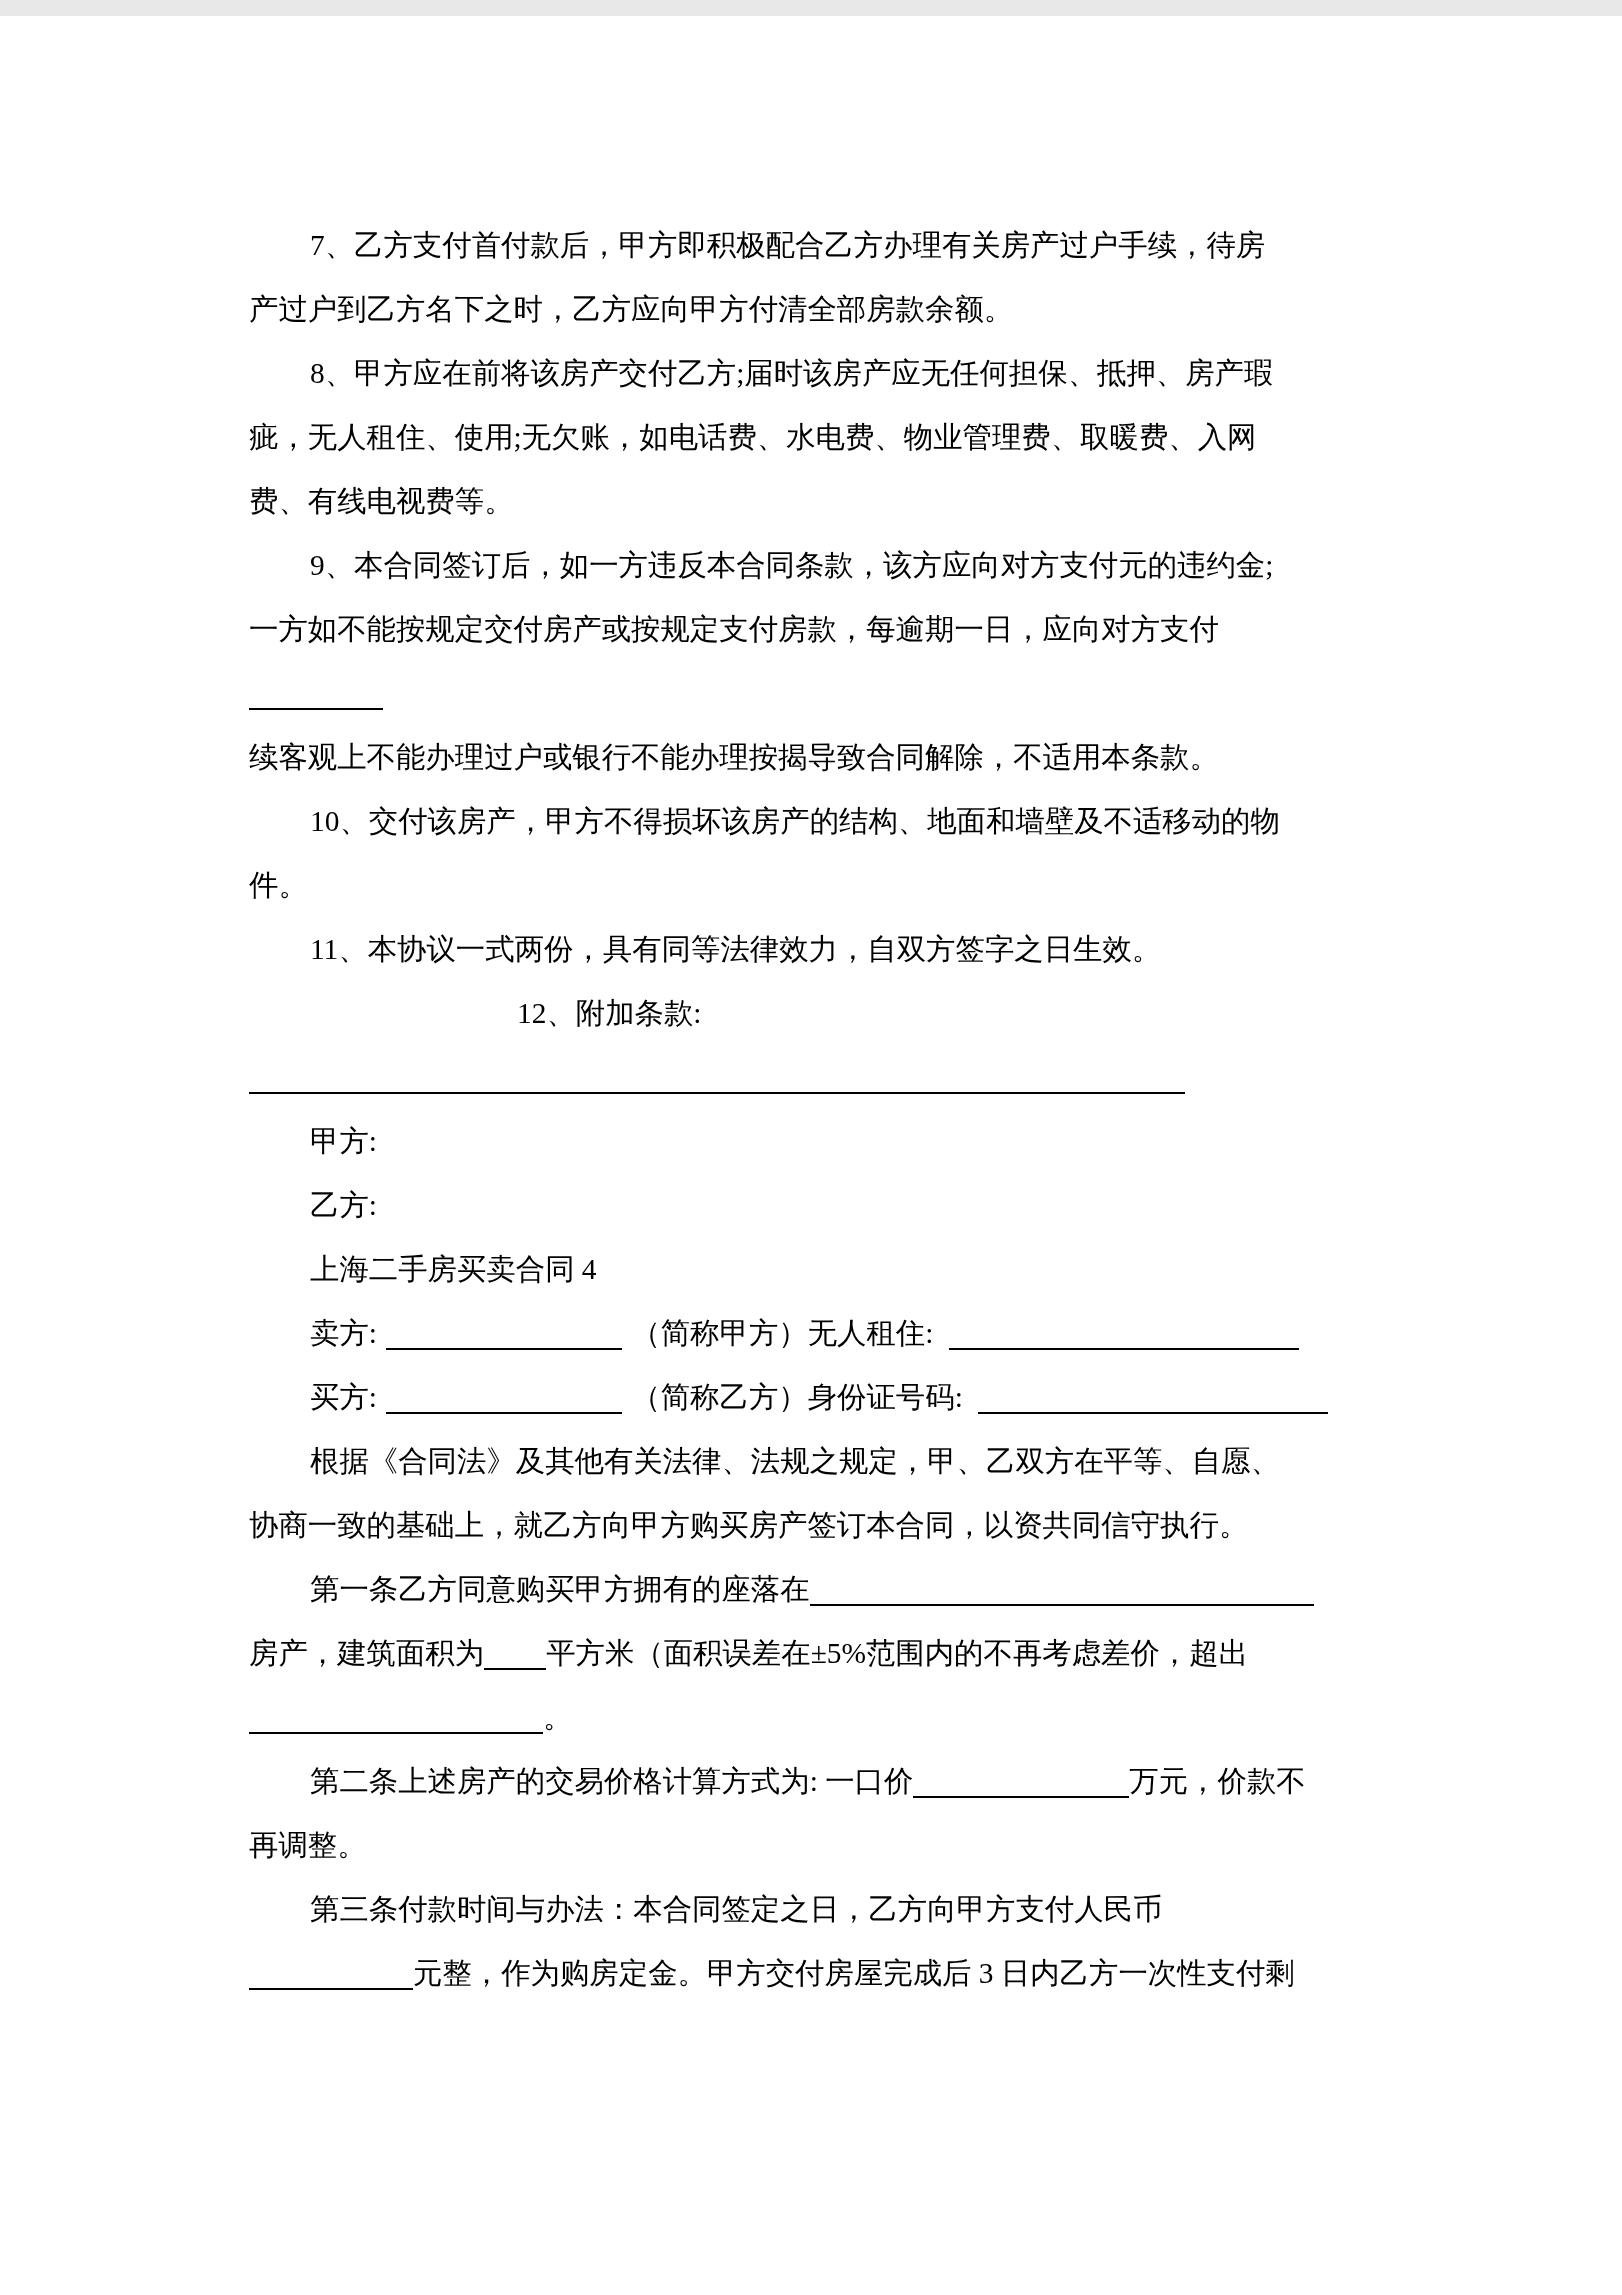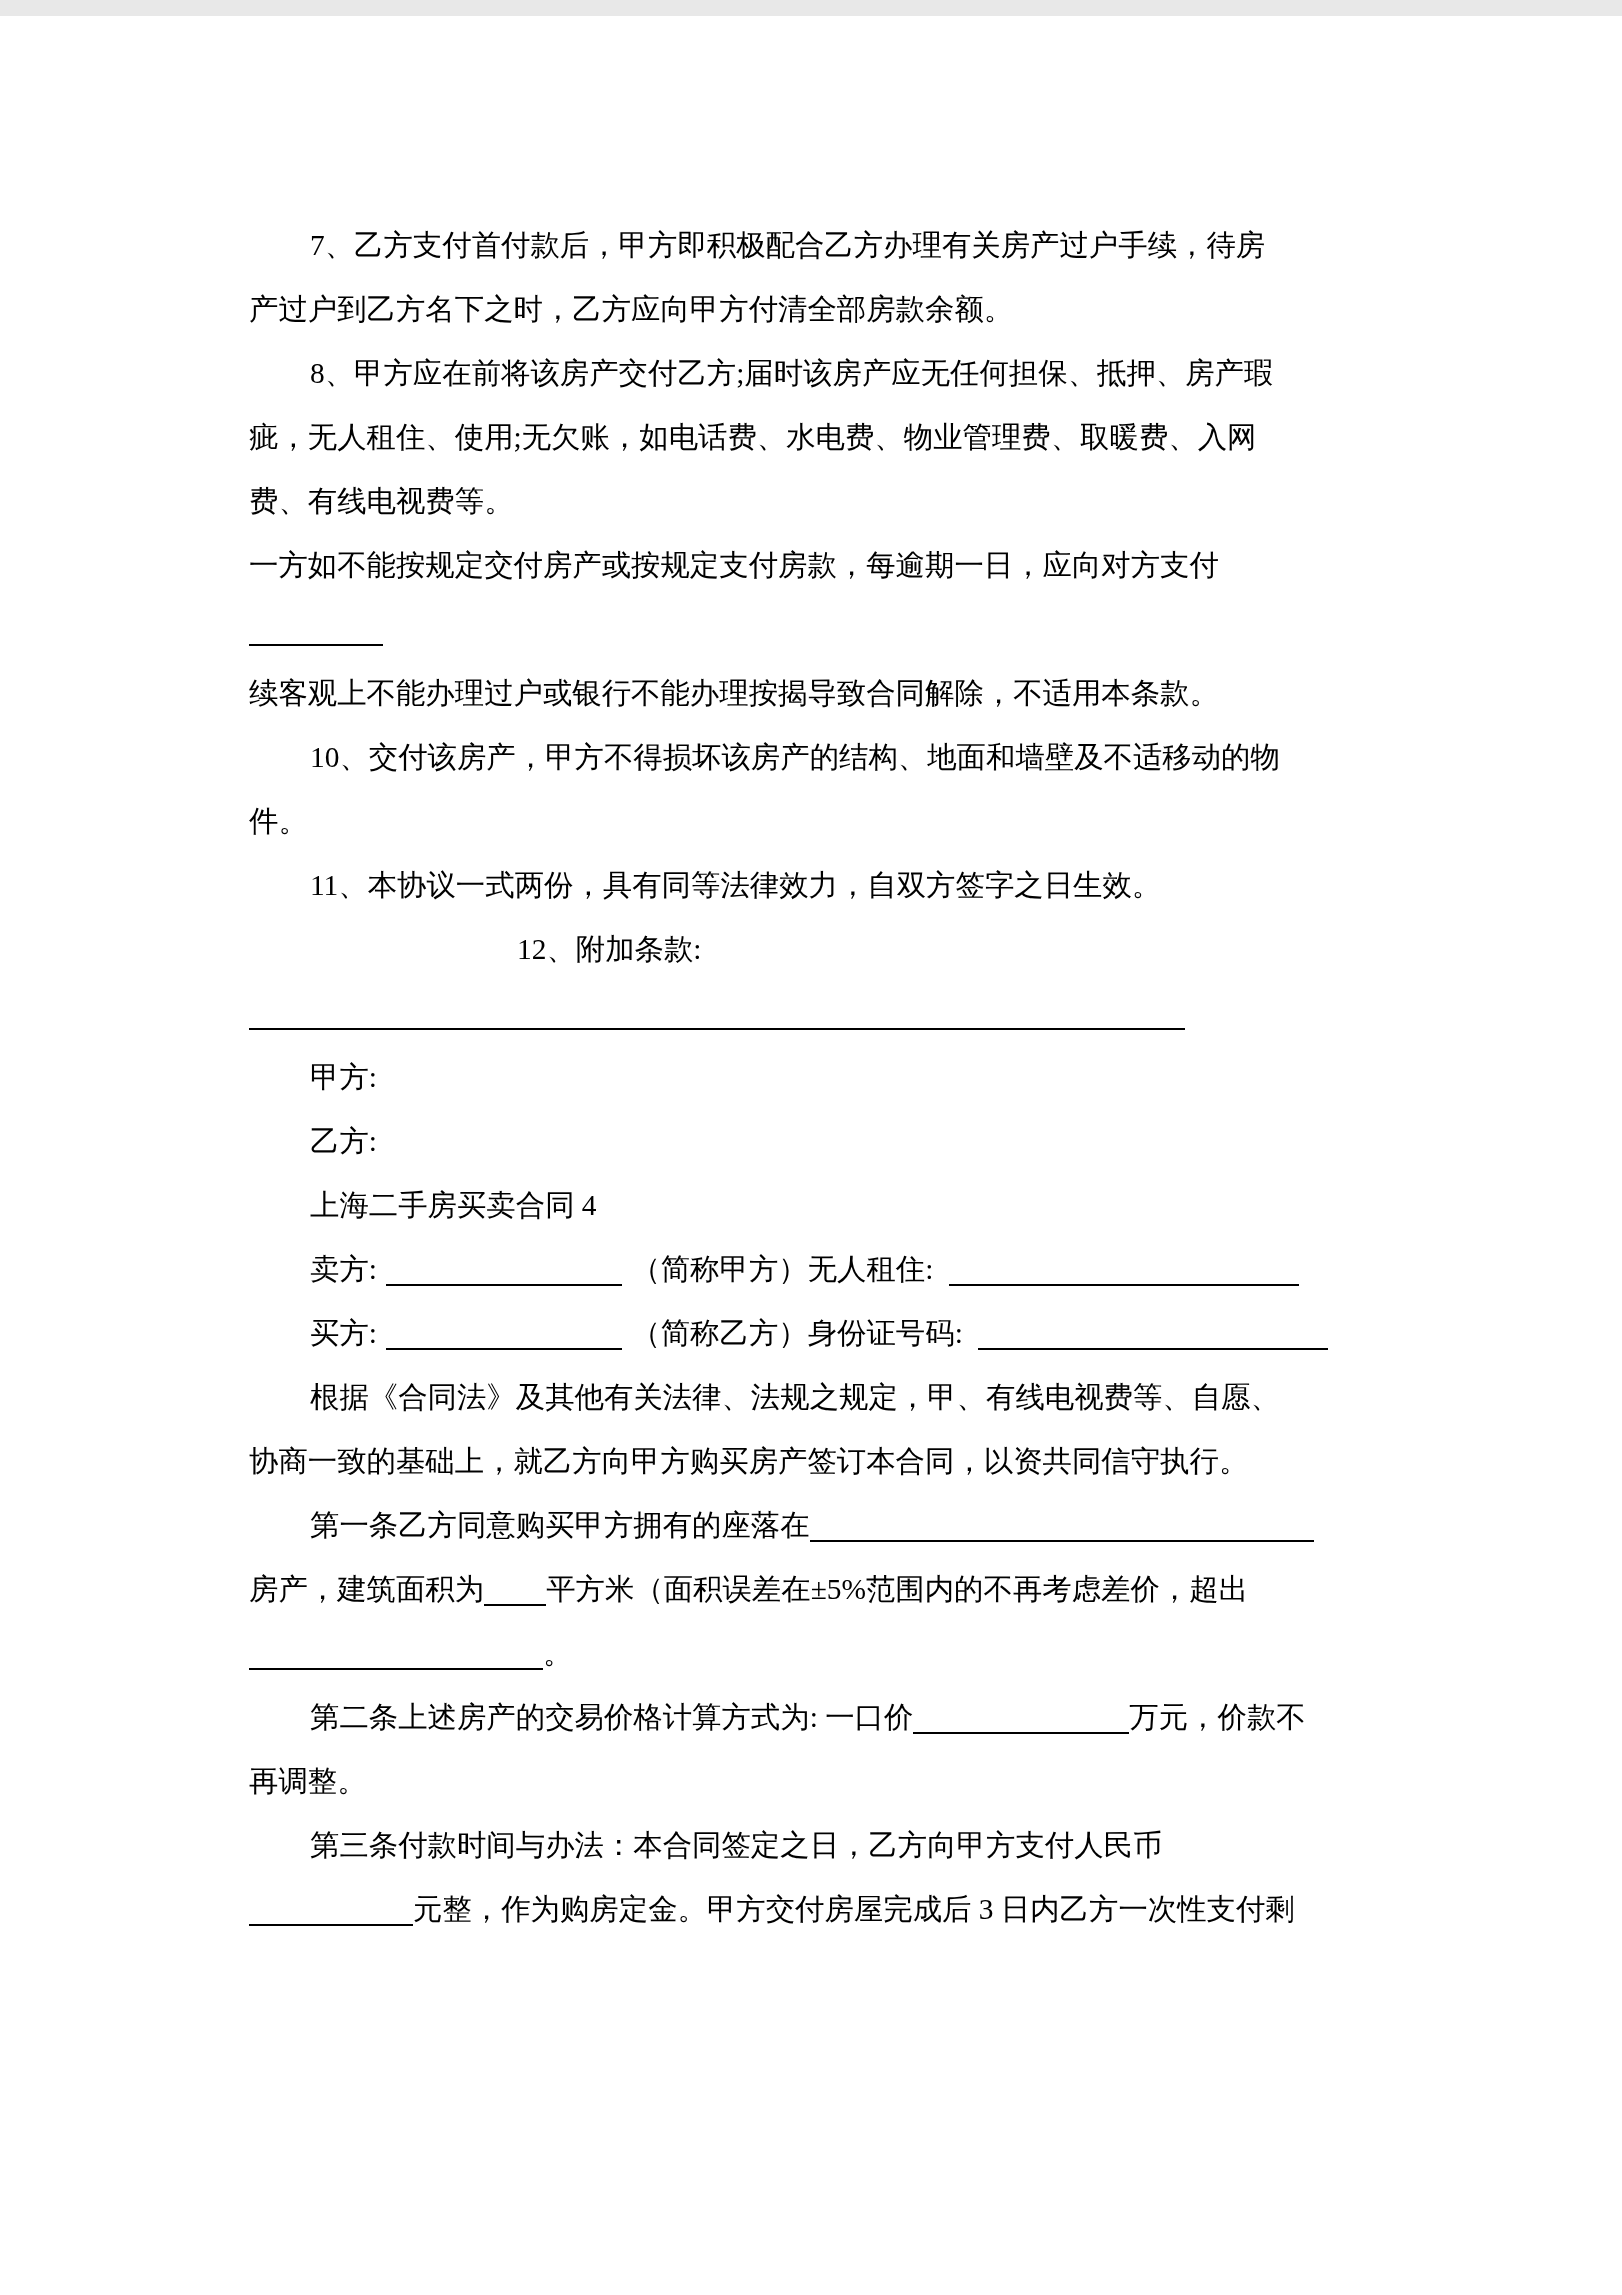--- a/index.html
+++ b/index.html
@@ -44,20 +44,21 @@
 
 <div class="page">
 
   <div class="ln ind">7、乙方支付首付款后，甲方即积极配合乙方办理有关房产过户手续，待房</div>
   <div class="ln">产过户到乙方名下之时，乙方应向甲方付清全部房款余额。</div>
 
   <div class="ln ind">8、甲方应在前将该房产交付乙方;届时该房产应无任何担保、抵押、房产瑕</div>
   <div class="ln">疵，无人租住、使用;无欠账，如电话费、水电费、物业管理费、取暖费、入网</div>
   <div class="ln">费、有线电视费等。</div>
 
+  <div class="ln ind">9、本合同签订后，如一方违反本合同条款，该方应向对方支付元的违约金;</div>
   <div class="ln">一方如不能按规定交付房产或按规定支付房款，每逾期一日，应向对方支付</div>
   <div class="ln">
     <span class="blank" style="width:134px"></span>
   </div>
   <div class="ln">续客观上不能办理过户或银行不能办理按揭导致合同解除，不适用本条款。</div>
 
   <div class="ln ind">10、交付该房产，甲方不得损坏该房产的结构、地面和墙壁及不适移动的物</div>
   <div class="ln">件。</div>
 
   <div class="ln ind">11、本协议一式两份，具有同等法律效力，自双方签字之日生效。</div>
@@ -82,21 +83,21 @@
   <div class="ln ind">上海二手房买卖合同 4</div>
 
   <div class="ln ind">
     <span>卖方:</span><span class="blank gap-s" style="width:236px"></span><span>（简称甲方）无人租住:</span><span class="blank gap-m" style="width:350px"></span>
   </div>
 
   <div class="ln ind">
     <span>买方:</span><span class="blank gap-s" style="width:236px"></span><span>（简称乙方）身份证号码:</span><span class="blank gap-m" style="width:350px"></span>
   </div>
 
-  <div class="ln ind">根据《合同法》及其他有关法律、法规之规定，甲、有线电视费等、自愿、</div>
+  <div class="ln ind">根据《合同法》及其他有关法律、法规之规定，甲、乙双方在平等、自愿、</div>
   <div class="ln">协商一致的基础上，就乙方向甲方购买房产签订本合同，以资共同信守执行。</div>
 
   <div class="ln ind">
     <span>第一条乙方同意购买甲方拥有的座落在</span><span class="blank" style="width:504px"></span>
   </div>
   <div class="ln">
     <span>房产，建筑面积为</span><span class="blank" style="width:62px"></span><span>平方米（面积误差在±5%范围内的不再考虑差价，超出</span>
   </div>
   <div class="ln">
     <span class="blank" style="width:294px"></span><span>。</span>

